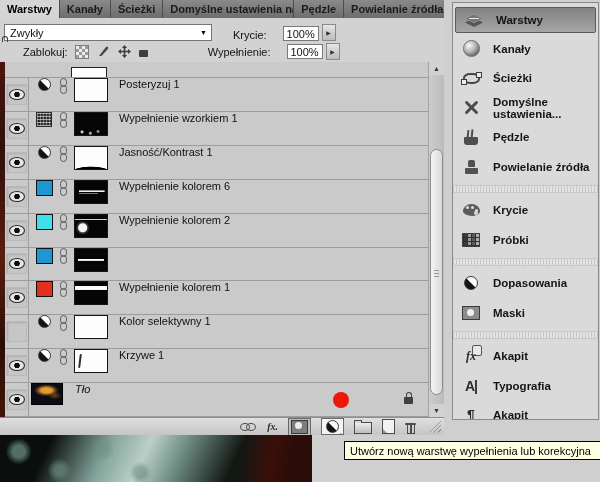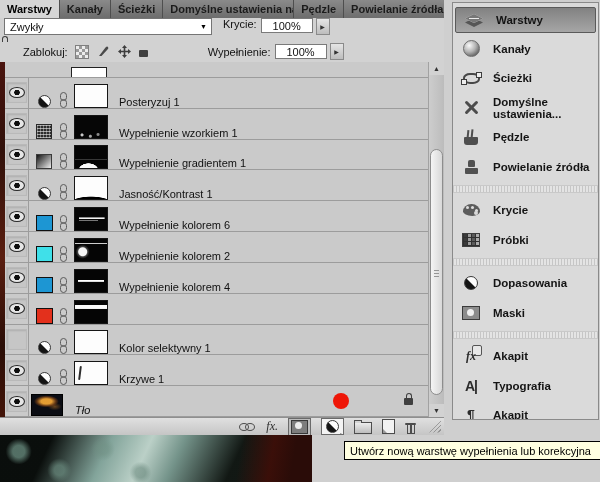--- a/index.html
+++ b/index.html
@@ -8,38 +8,38 @@
     background:#cfcfcf;font-family:"Liberation Sans",sans-serif;
     font-size:11px;color:#111;-webkit-font-smoothing:antialiased;
   }
   
   .layers-panel{position:absolute;left:0;top:0;width:444px;height:435px;background:#d2d2d2}
   .tab-bar{position:absolute;top:0;left:0;right:0;height:18px;background:linear-gradient(#757575,#5c5c5c);display:flex;align-items:stretch;overflow:hidden}
   .tab{padding:0 7px;background:linear-gradient(#8a8a8a,#6d6d6d);border-right:1px solid #4e4e4e;font-weight:bold;color:#1b1b1b;white-space:nowrap;overflow:hidden;line-height:18px;flex:none}
   .tab.active{background:#d5d5d5;color:#000}
   .tab.clip{max-width:116px}
 
-  .blend-row{position:absolute;top:18px;left:0;right:0;height:23px;display:flex;align-items:flex-start;padding:0 4px;box-sizing:border-box}
+  .blend-row{position:absolute;top:18px;left:0;right:0;height:23px;display:flex;align-items:flex-end;padding:0 4px;box-sizing:border-box}
   .combo{width:208px;height:17px;background:#fff;border:1px solid #757575;display:flex;align-items:center;padding:0 5px;position:relative;box-sizing:border-box}
   .combo-arrow{position:absolute;right:4px;top:4px;font-size:7px;color:#000}
-  .ctl-label{margin-left:11px}
-  .num-box{width:52px;height:15px;background:#fff;border:1px solid #7a7a7a;margin-left:4px;display:flex;align-items:center;justify-content:center;box-sizing:border-box}
+  .ctl-label{margin-left:21px}
+  .num-box{width:36px;height:15px;background:#fff;border:1px solid #7a7a7a;margin-left:16px;display:flex;align-items:center;justify-content:center;box-sizing:border-box}
   .stepper{width:14px;height:17px;background:linear-gradient(#e5e5e5,#bdbdbd);border:1px solid #8a8a8a;margin-left:3px;display:flex;align-items:center;justify-content:center;font-size:6px;color:#333;box-sizing:border-box}
 
   .lock-row{position:absolute;top:41px;left:0;right:0;height:21px;display:flex;align-items:center;padding:0 23px;box-sizing:border-box}
   .lock-icons{display:flex;align-items:center;gap:8px;margin-left:7px}
   .lk-checker{width:12px;height:12px;border:1px solid #7f7f7f;background-image:linear-gradient(45deg,#9a9a9a 25%,transparent 25%,transparent 75%,#9a9a9a 75%),linear-gradient(45deg,#9a9a9a 25%,#ececec 25%,#ececec 75%,#9a9a9a 75%);background-size:6px 6px;background-position:0 0,3px 3px}
   .fill-label{margin-left:60px}
 
   .layer-list{position:absolute;top:62px;left:0;right:0;height:355px;background:#c7c7c7}
   .canvas-edge{position:absolute;left:0;top:0;width:5px;height:355px;background:linear-gradient(#4a140e,#30100a 25%,#5a1e10 55%,#2a0d06 80%,#431408)}
   .rows{position:absolute;left:5px;top:0;right:16px;bottom:0;display:flex;flex-direction:column}
   .partial-row{height:15px;border-bottom:1px solid #9c9c9c;background:#cacaca;position:relative;flex:none}
   .partial-thumb{position:absolute;left:66px;bottom:0;width:34px;height:9px;background:#fff;border:1px solid #222;border-bottom:none}
-  .layer-row{flex:1;display:flex;align-items:flex-end;border-bottom:1px solid #9c9c9c;background:#cacaca;position:relative;min-height:0}
+  .layer-row{flex:1;display:flex;align-items:flex-start;border-bottom:1px solid #9c9c9c;background:#cacaca;position:relative;min-height:0}
   .eye-cell{width:23px;align-self:stretch;border-right:1px solid #9c9c9c;display:flex;align-items:center;justify-content:center;flex:none}
   .eye-well{width:19px;height:19px;display:flex;align-items:center;justify-content:center;border:1px solid #b9b9b9;background:#c6c6c6;box-shadow:inset 1px 1px 2px rgba(0,0,0,.12)}
   .eye{width:14px;height:9px;border:1px solid #2b2b2b;border-radius:50%;background:radial-gradient(circle at 50% 50%,#0d0d0d 0 2.5px,#e6e6e6 3px 70%,#9a9a9a)}
   .icon-cell{width:30px;display:flex;justify-content:center;align-items:center;flex:none}
   .adj{width:13px;height:13px;border-radius:50%;border:1px solid #3a3a3a;background:linear-gradient(45deg,#141414 0 49%,#fdfdfd 51%);box-sizing:border-box}
   .pat{width:14px;height:13px;border:1px solid #2a2a2a;background-color:#2c2c2c;background-image:repeating-linear-gradient(0deg,rgba(255,255,255,.55) 0 1px,transparent 1px 3px),repeating-linear-gradient(90deg,rgba(255,255,255,.35) 0 1px,transparent 1px 3px)}
   .grd{width:14px;height:13px;border:1px solid #3a3a3a;background:linear-gradient(135deg,#141414,#efefef)}
   .swx{width:15px;height:14px;border:1px solid #101010}
   .chain{position:relative;width:9px;height:16px;flex:none;margin-right:2px}
   .chain::before,.chain::after{content:"";position:absolute;left:1px;width:5px;height:7px;border:1.5px solid #5a5a5a;border-radius:3.5px}
@@ -75,21 +75,21 @@
   
   .bottom-bar{position:absolute;left:0;top:417px;right:0;height:18px;background:linear-gradient(#e0e0e0,#c5c5c5);border-top:1px solid #8f8f8f;display:flex;align-items:center;justify-content:flex-end;gap:10px;padding-right:3px;box-sizing:border-box}
   .tool-btn{display:flex;align-items:center;justify-content:center}
   .boxed{border:1px solid #6a6a6a;background:#bdbdbd;padding:1px 2px}
   .hovered{border:1px solid #6a6a6a;background:#f4f4f4;padding:1px 4px;position:relative}
   .hover-dot{position:absolute;right:1px;bottom:0;font-size:8px;line-height:4px;color:#222}
   .bt-link{width:17px;height:9px;position:relative}
   .bt-link::before,.bt-link::after{content:"";position:absolute;top:1px;width:8px;height:6px;border:1.5px solid #4c4c4c;border-radius:50%}
   .bt-link::before{left:0}
   .bt-link::after{left:6px}
-  .bt-fx{font-style:italic;font-weight:normal;font-size:12px;color:#2e2e2e;font-family:"Liberation Serif",serif}
+  .bt-fx{font-style:italic;font-weight:bold;font-size:10px;color:#2e2e2e;font-family:"Liberation Serif",serif}
   .bt-mask{width:15px;height:12px;background:#7d7d7d;border:1px solid #383838;position:relative}
   .bt-mask::before{content:"";position:absolute;left:3px;top:1.5px;width:7px;height:7px;border-radius:50%;background:#ececec}
   .bt-folder{width:16px;height:10px;background:linear-gradient(#ececec,#bdbdbd);border:1px solid #4d4d4d;position:relative;margin-top:3px}
   .bt-folder::before{content:"";position:absolute;left:-1px;top:-3px;width:6px;height:2px;background:#d5d5d5;border:1px solid #4d4d4d;border-bottom:none}
   .bt-new{width:11px;height:13px;background:#f2f2f2;border:1px solid #4c4c4c;position:relative}
   .bt-new::before{content:"";position:absolute;left:0;bottom:0;border-style:solid;border-width:4px 0 0 4px;border-color:transparent transparent transparent #9a9a9a}
   .bt-trash{width:12px;height:13px;position:relative;margin-top:1px}
   .bt-trash::before{content:"";position:absolute;left:0;top:2px;width:11px;height:2px;background:#4c4c4c;border-radius:1px}
   .bt-trash::after{content:"";position:absolute;left:1.5px;top:4px;width:8px;height:8px;background:repeating-linear-gradient(90deg,#4c4c4c 0 1.5px,transparent 1.5px 3.5px);border-bottom:1px solid #4c4c4c}
   .resize-grip{width:12px;height:12px;margin-left:2px;background:repeating-linear-gradient(135deg,transparent 0 2px,#949494 2px 3px);clip-path:polygon(100% 0,100% 100%,0 100%)}
@@ -225,33 +225,20 @@
           <span class="thumb t-pattern-dark"></span>
           <span class="layer-name">Wypełnienie wzorkiem 1</span>
         </div>
         <div class="layer-row">
           <div class="eye-cell">
             <span class="eye-well">
               <span class="eye"></span>
             </span>
           </div>
           <div class="icon-cell">
-            <span class="grd"></span>
-          </div>
-          <span class="chain"></span>
-          <span class="thumb t-grad-blob"></span>
-          <span class="layer-name">Wypełnienie gradientem 1</span>
-        </div>
-        <div class="layer-row">
-          <div class="eye-cell">
-            <span class="eye-well">
-              <span class="eye"></span>
-            </span>
-          </div>
-          <div class="icon-cell">
             <span class="adj"></span>
           </div>
           <span class="chain"></span>
           <span class="thumb t-bright-contrast"></span>
           <span class="layer-name">Jasność/Kontrast 1</span>
         </div>
         <div class="layer-row">
           <div class="eye-cell">
             <span class="eye-well">
               <span class="eye"></span>
@@ -281,33 +268,33 @@
           <div class="eye-cell">
             <span class="eye-well">
               <span class="eye"></span>
             </span>
           </div>
           <div class="icon-cell">
             <span class="swx" style="background: rgb(29, 150, 211);"></span>
           </div>
           <span class="chain"></span>
           <span class="thumb t-streak-mid"></span>
-          <span class="layer-name">Wypełnienie kolorem 4</span>
         </div>
         <div class="layer-row">
           <div class="eye-cell">
             <span class="eye-well">
               <span class="eye"></span>
             </span>
           </div>
           <div class="icon-cell">
             <span class="swx" style="background: rgb(227, 48, 28);"></span>
           </div>
           <span class="chain"></span>
           <span class="thumb t-band-top"></span>
+          <span class="layer-name">Wypełnienie kolorem 1</span>
         </div>
         <div class="layer-row">
           <div class="eye-cell">
             <span class="eye-well"></span>
           </div>
           <div class="icon-cell">
             <span class="adj"></span>
           </div>
           <span class="chain"></span>
           <span class="thumb t-white"></span>

